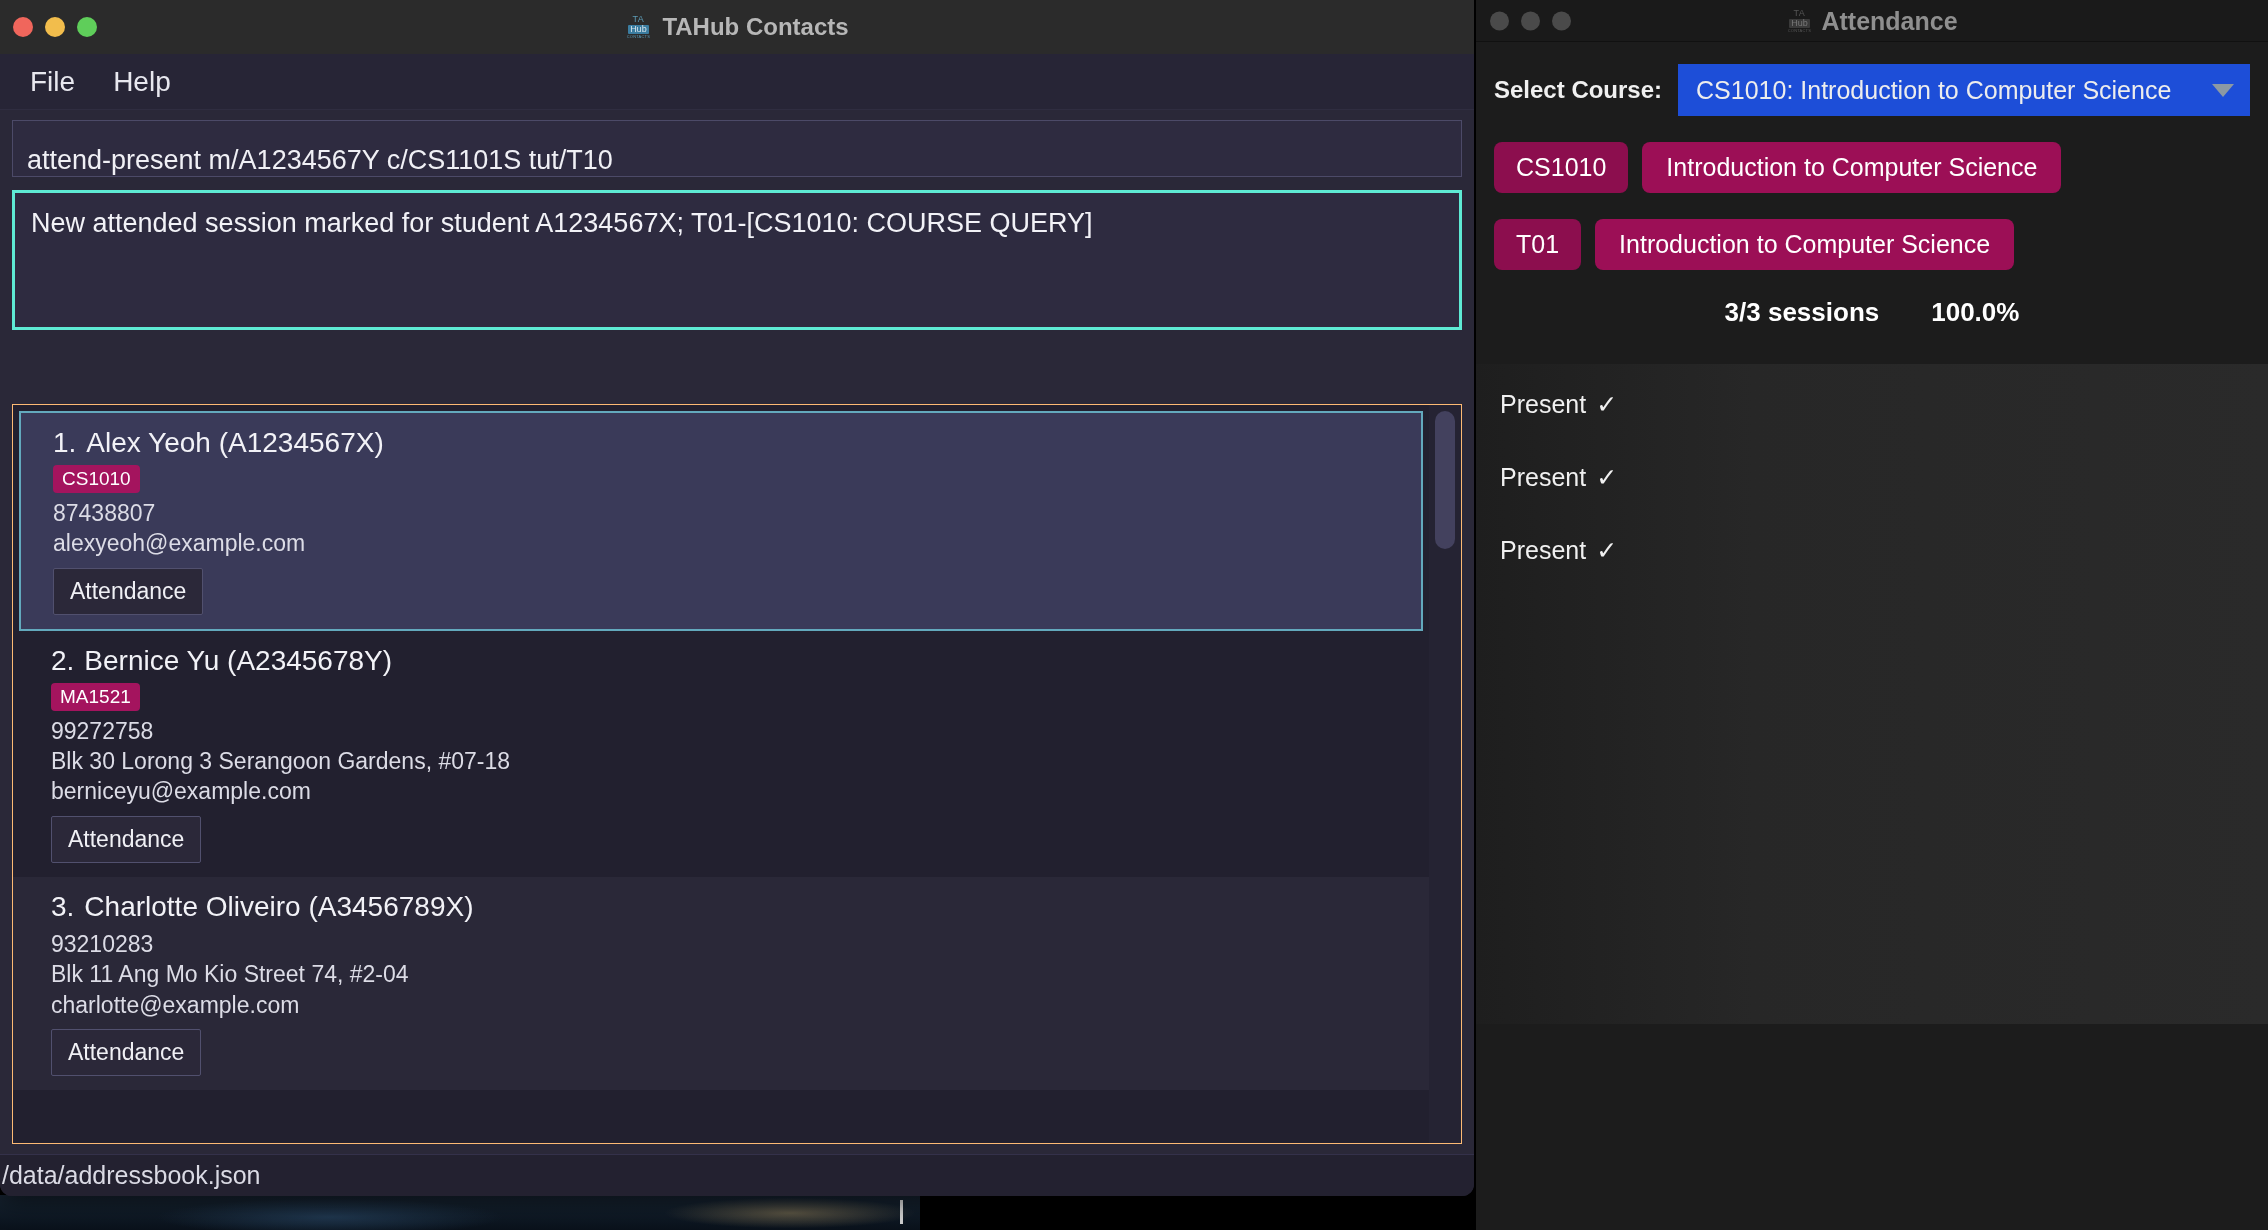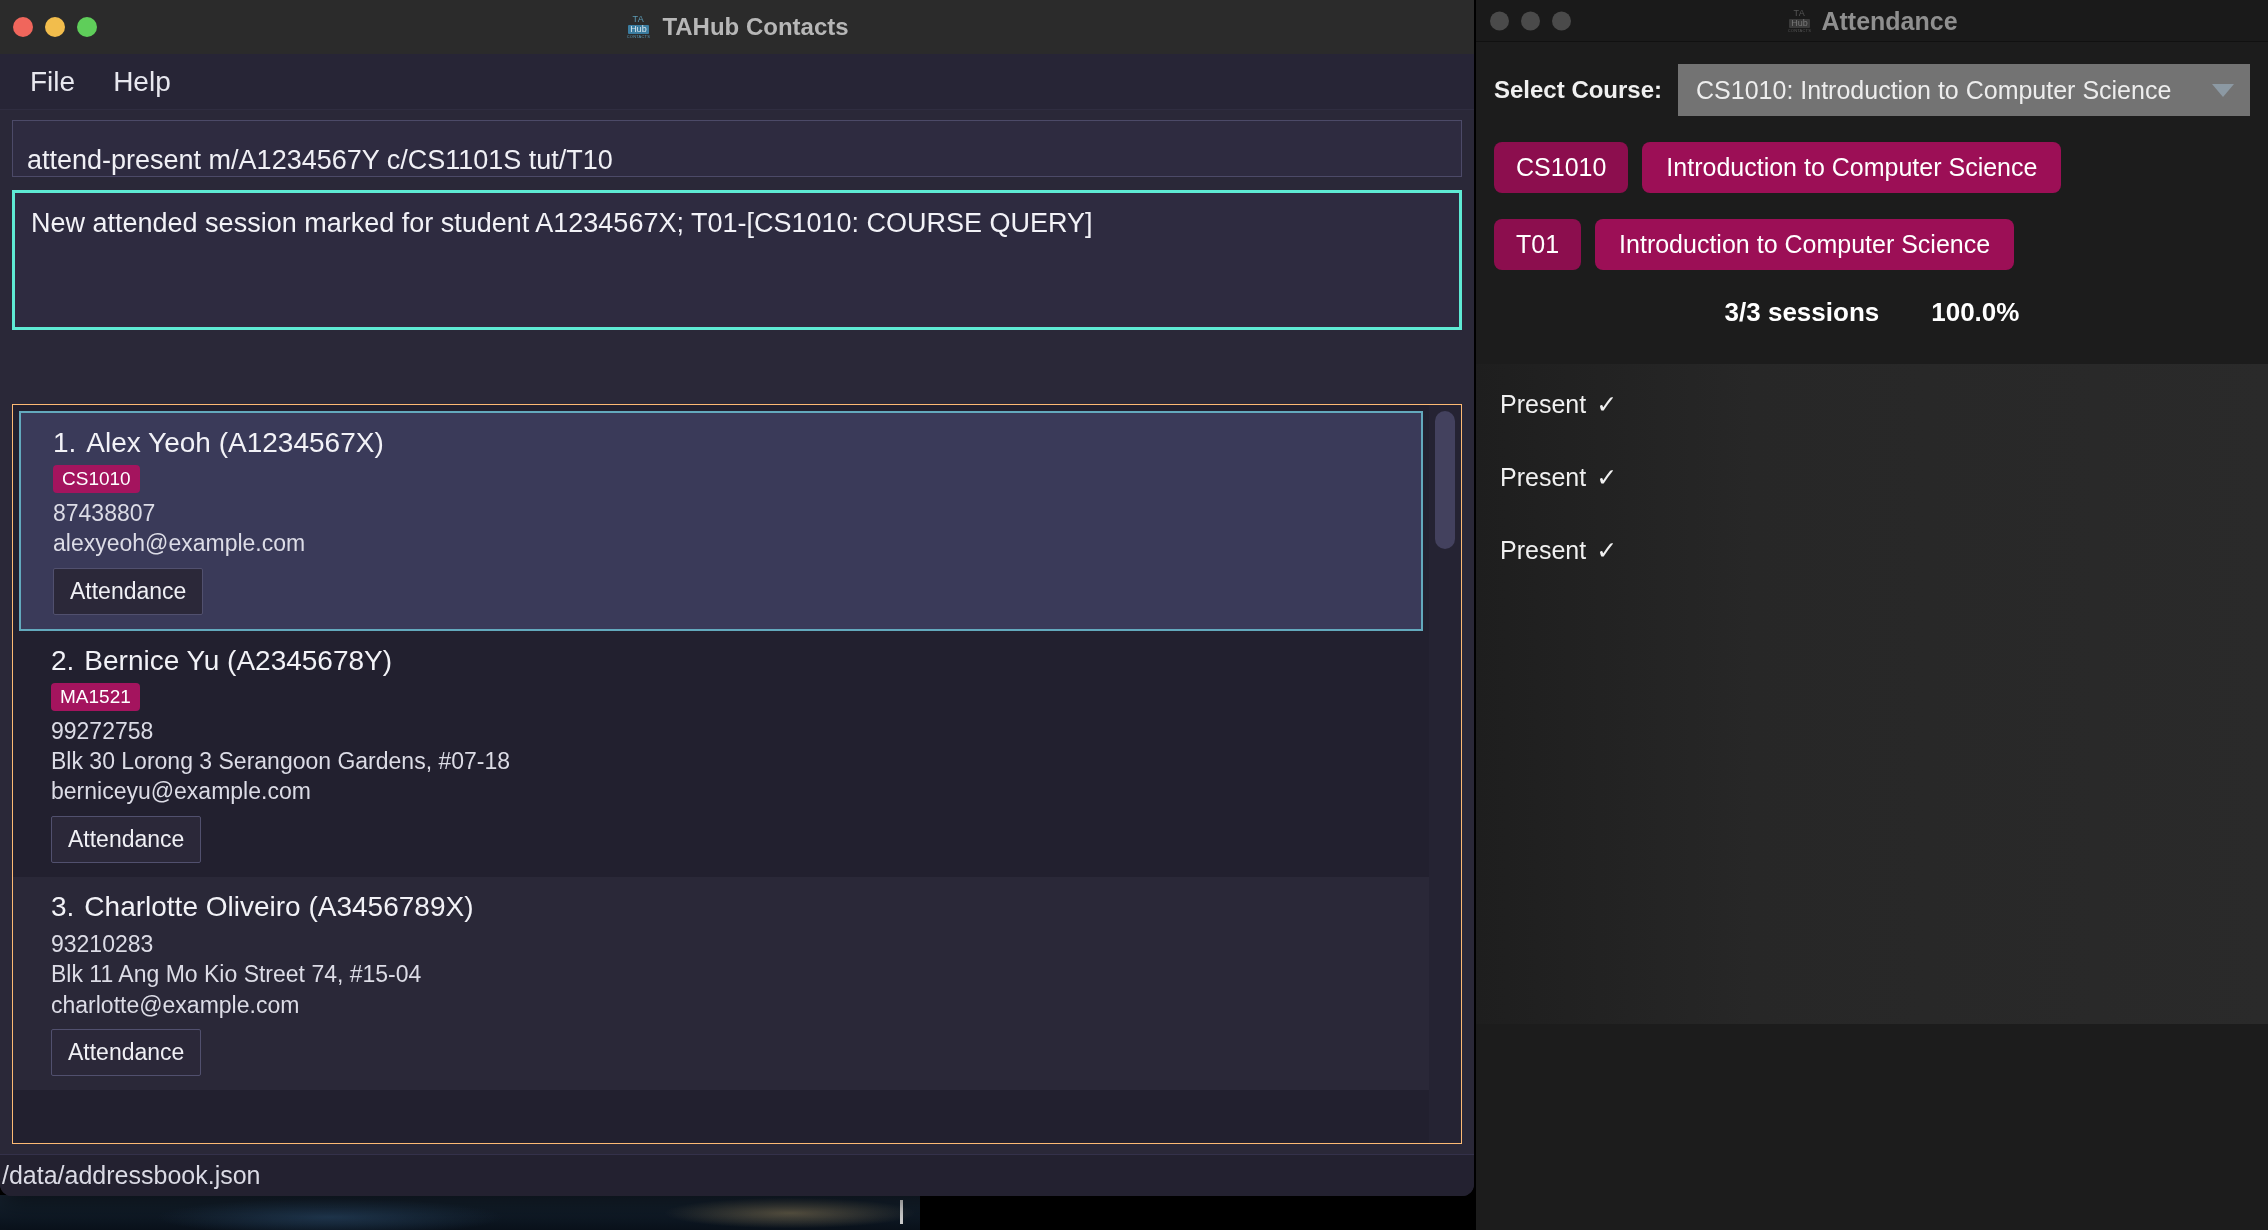--- a/index.html
+++ b/index.html
@@ -187,21 +187,21 @@
   .att-body {
     position: absolute; top: 42px; left: 0; right: 0; bottom: 0;
     background: #1c1c1c;
   }
   .course-row {
     display: flex; align-items: center; gap: 16px;
     padding: 22px 18px 0 18px;
   }
   .course-label { font-size: 24px; font-weight: bold; color: #f0f0f0; white-space: nowrap; }
   .course-select {
-    flex: 1; height: 52px; background: #737373;
+    flex: 1; height: 52px; background: #1d4ed8;
     display: flex; align-items: center; justify-content: space-between;
     padding: 0 16px 0 18px;
   }
   .course-select-value { font-size: 25px; color: #ededed; }
   .caret-down {
     width: 0; height: 0;
     border-left: 11px solid transparent; border-right: 11px solid transparent;
     border-top: 13px solid #8c99a3;
   }
 
@@ -306,21 +306,21 @@
             <div class="card-line">Blk 30 Lorong 3 Serangoon Gardens, #07-18</div>
             <div class="card-line">berniceyu@example.com</div>
             <div><span class="attendance-btn">Attendance</span></div>
           </div>
 
           <div class="card alt">
             <div class="card-name">
               <span class="idx">3.</span><span>Charlotte Oliveiro</span>&nbsp;<span>(A3456789X)</span>
             </div>
             <div class="card-line">93210283</div>
-            <div class="card-line">Blk 11 Ang Mo Kio Street 74, #15-04</div>
+            <div class="card-line">Blk 11 Ang Mo Kio Street 74, #2-04</div>
             <div class="card-line">charlotte@example.com</div>
             <div><span class="attendance-btn">Attendance</span></div>
           </div>
 
         </div>
 
         <div class="scrollbar-track">
           <div class="scrollbar-thumb"></div>
         </div>
       </div>

